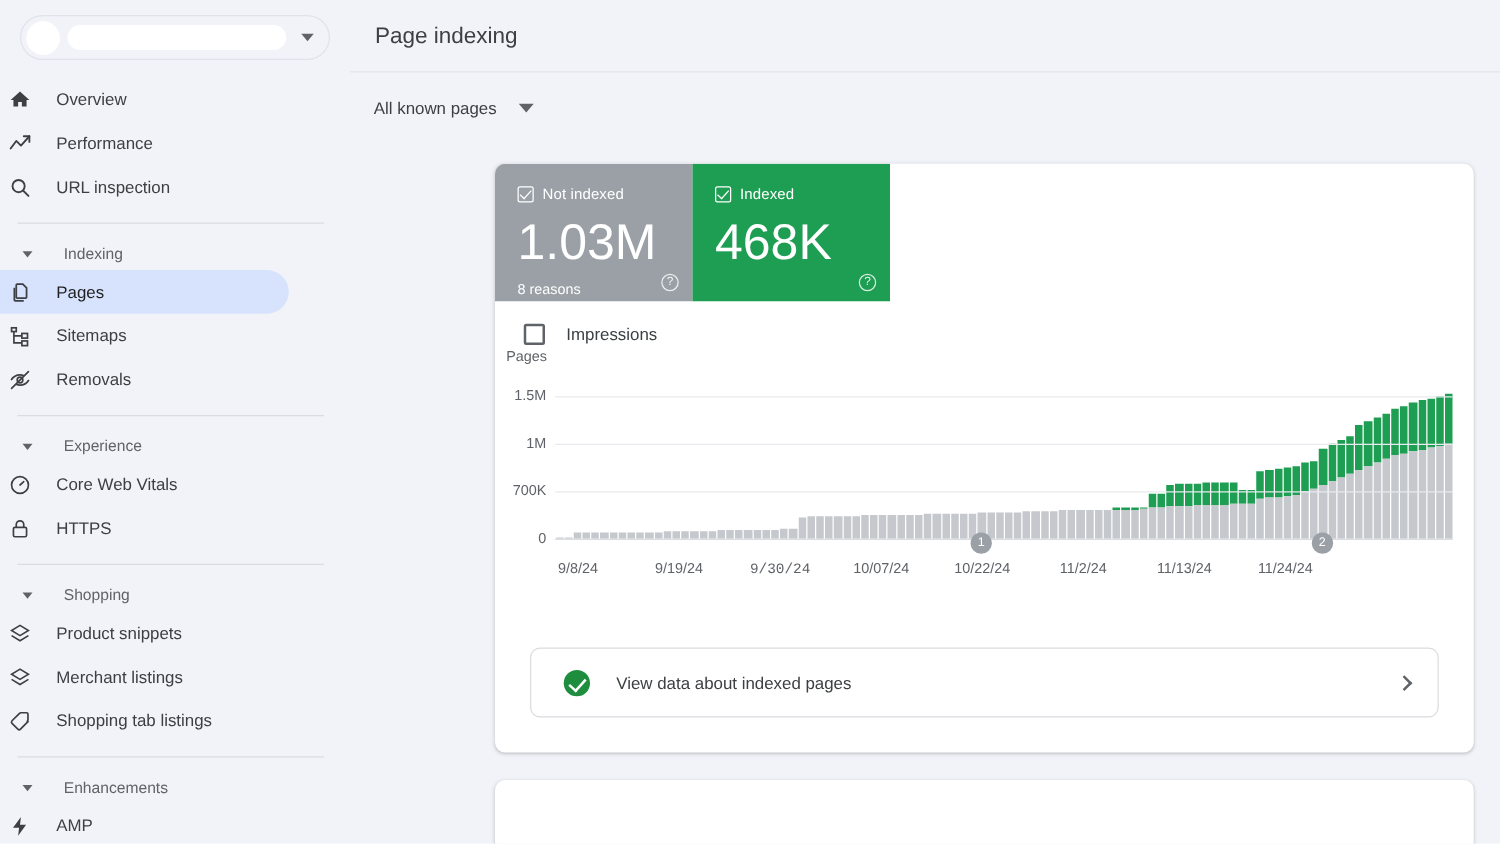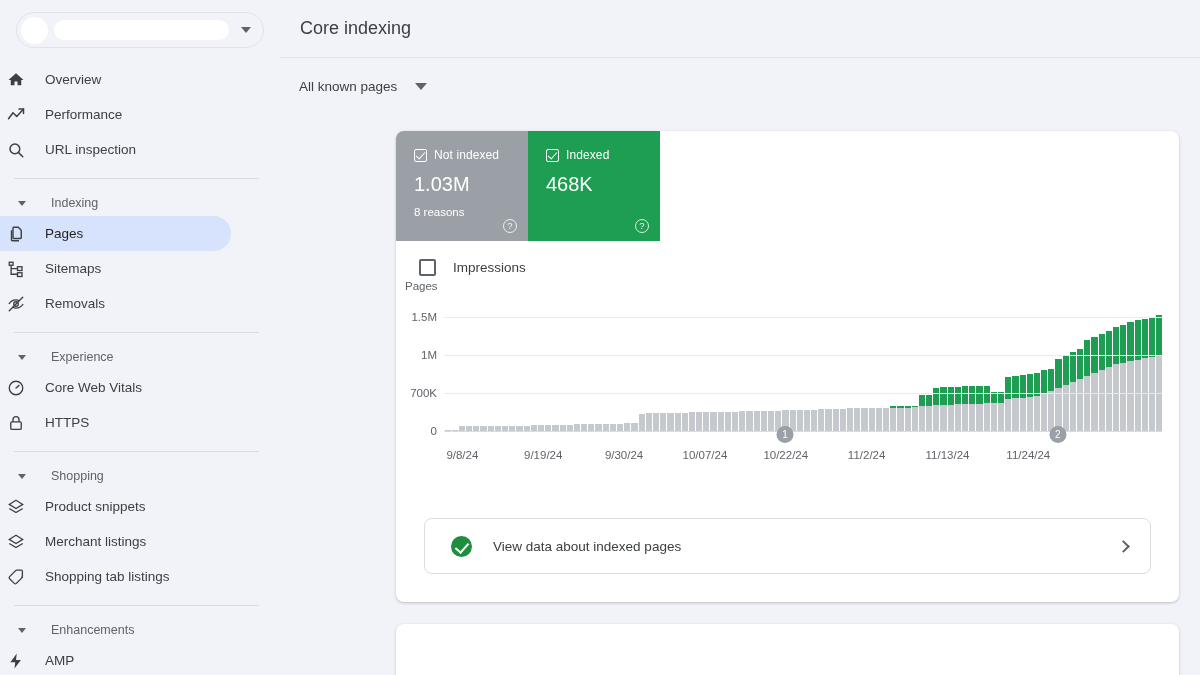--- a/index.html
+++ b/index.html
@@ -136,42 +136,42 @@
     background: #ffffff;
     border-radius: 8px;
     box-shadow: 0 1px 2px rgba(60,64,67,.18), 0 1px 3px 1px rgba(60,64,67,.08);
     position: relative;
     overflow: hidden;
   }
   #chart-card { height: 471px; }
 
   .status-cards { display: flex; }
   .status-card {
-    width: 132px; height: 110px;
+    width: 158px; height: 110px;
     padding: 17px 14px 0 18px;
     position: relative;
     color: #ffffff;
   }
   .status-card.notindexed { background: #9aa0a6; }
   .status-card.indexed { background: #1e9e52; }
   .sc-head { display: flex; align-items: center; gap: 7px; }
   .sc-check {
     width: 13px; height: 13px;
     border: 1.5px solid #ffffff;
     border-radius: 2px;
     position: relative; flex: 0 0 13px;
   }
   .sc-check::after {
     content: ""; position: absolute;
     left: 3px; top: 0px; width: 4px; height: 8px;
     border: solid #ffffff; border-width: 0 1.6px 1.6px 0;
     transform: rotate(42deg);
   }
   .sc-label { font-size: 12px; letter-spacing: .1px; }
-  .sc-value { font-size: 20px; font-weight: 400; line-height: 1; margin-top: 12px; }
+  .sc-value { font-size: 40px; font-weight: 400; line-height: 1; margin-top: 12px; }
   .sc-sub { font-size: 11.5px; margin-top: 12px; }
   .sc-help {
     position: absolute; right: 11px; bottom: 8px;
     width: 14px; height: 14px; border-radius: 50%;
     border: 1.2px solid rgba(255,255,255,.82);
     font-size: 9.5px; line-height: 12px; text-align: center;
     color: rgba(255,255,255,.9);
     cursor: pointer;
   }
 
@@ -417,21 +417,21 @@
             </svg>
           </span>
           <span class="nav-label">AMP</span>
         </div>
       </nav>
   </aside>
 
   <section id="main">
 
     <div class="main-header">
-      <h1 class="page-title">Core indexing</h1>
+      <h1 class="page-title">Page indexing</h1>
     </div>
     <div class="header-rule"></div>
 
     <div class="toolbar">
       <div class="filter-chip">
         <span>All known pages</span>
         <span class="chip-caret"></span>
       </div>
       <div class="last-updated">Last up</div>
     </div>
@@ -814,21 +814,21 @@
               <div class="ytick" style="top: 95px;">700K</div>
               <div class="gridline" style="top: 57px;"></div>
               <div class="ytick" style="top: 57px;">1M</div>
               <div class="gridline" style="top: 19px;"></div>
               <div class="ytick" style="top: 19px;">1.5M</div>
             </div>
           <div class="x-axis-line"></div>
           <div class="x-labels" id="x-labels">
               <div class="x-label" style="left: 2.5%;">9/8/24</div>
               <div class="x-label" style="left: 13.5%;">9/19/24</div>
-              <div class="x-label" style="left: 24.5%;">9/30/24</div>
+              <div class="x-label" style="left: 24.5%; font-family: Liberation Mono, monospace;">9/30/24</div>
               <div class="x-label" style="left: 35.5%;">10/07/24</div>
               <div class="x-label" style="left: 46.5%;">10/22/24</div>
               <div class="x-label" style="left: 57.5%;">11/2/24</div>
               <div class="x-label" style="left: 68.5%;">11/13/24</div>
               <div class="x-label" style="left: 79.5%;">11/24/24</div>
             </div>
         <div class="annot" style="left: calc(47.5% + 17.125px);">1</div>
             <div class="annot" style="left: calc(85.5% - 7.575px);">2</div>
           </div>
 

